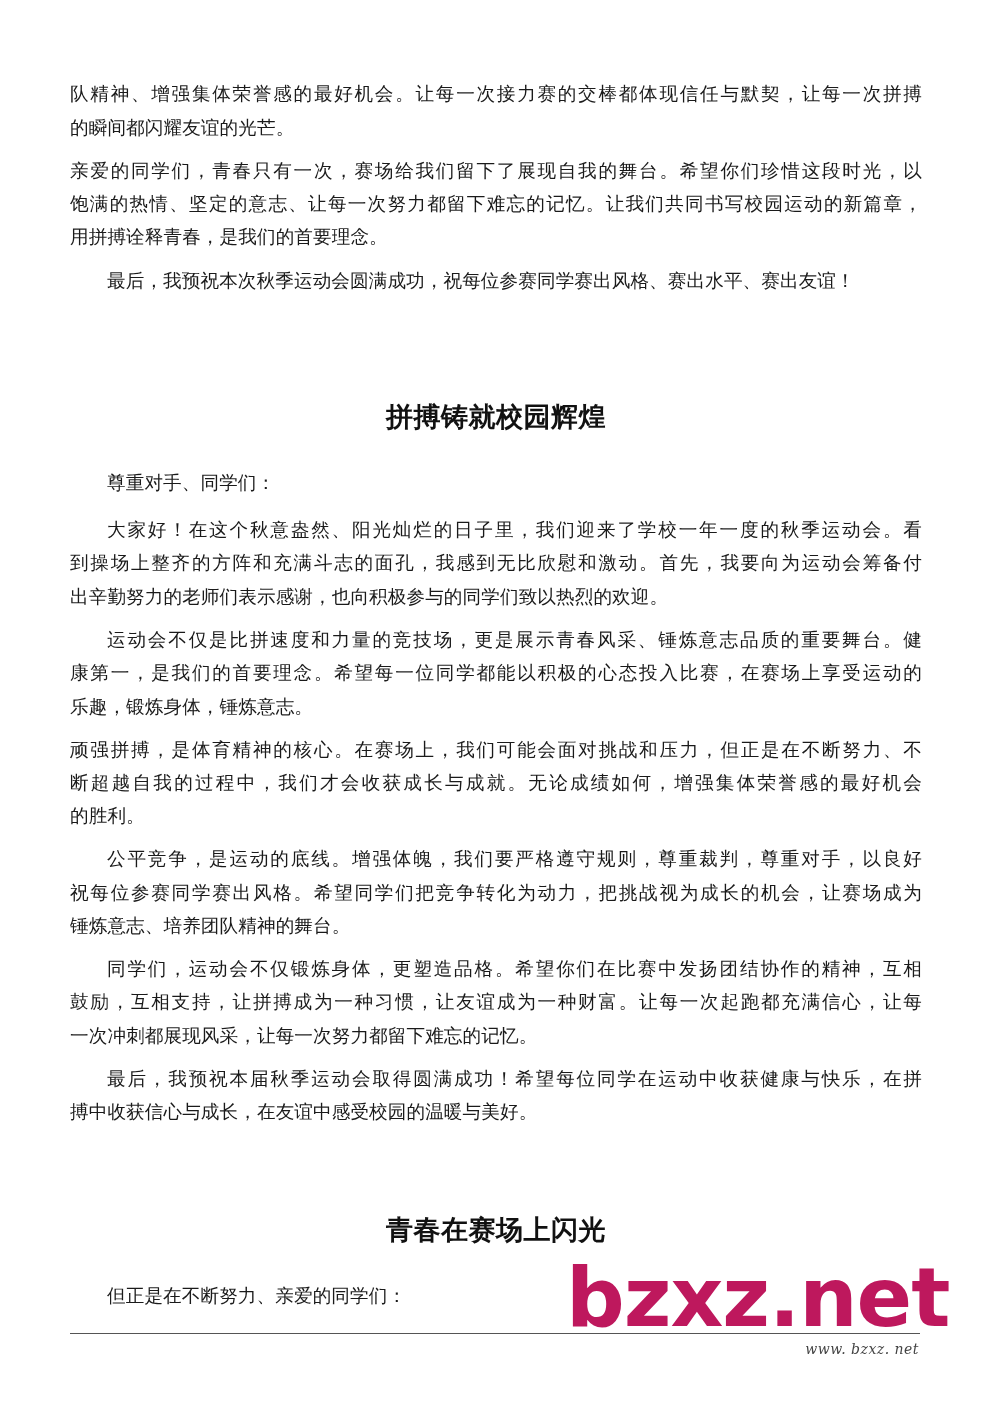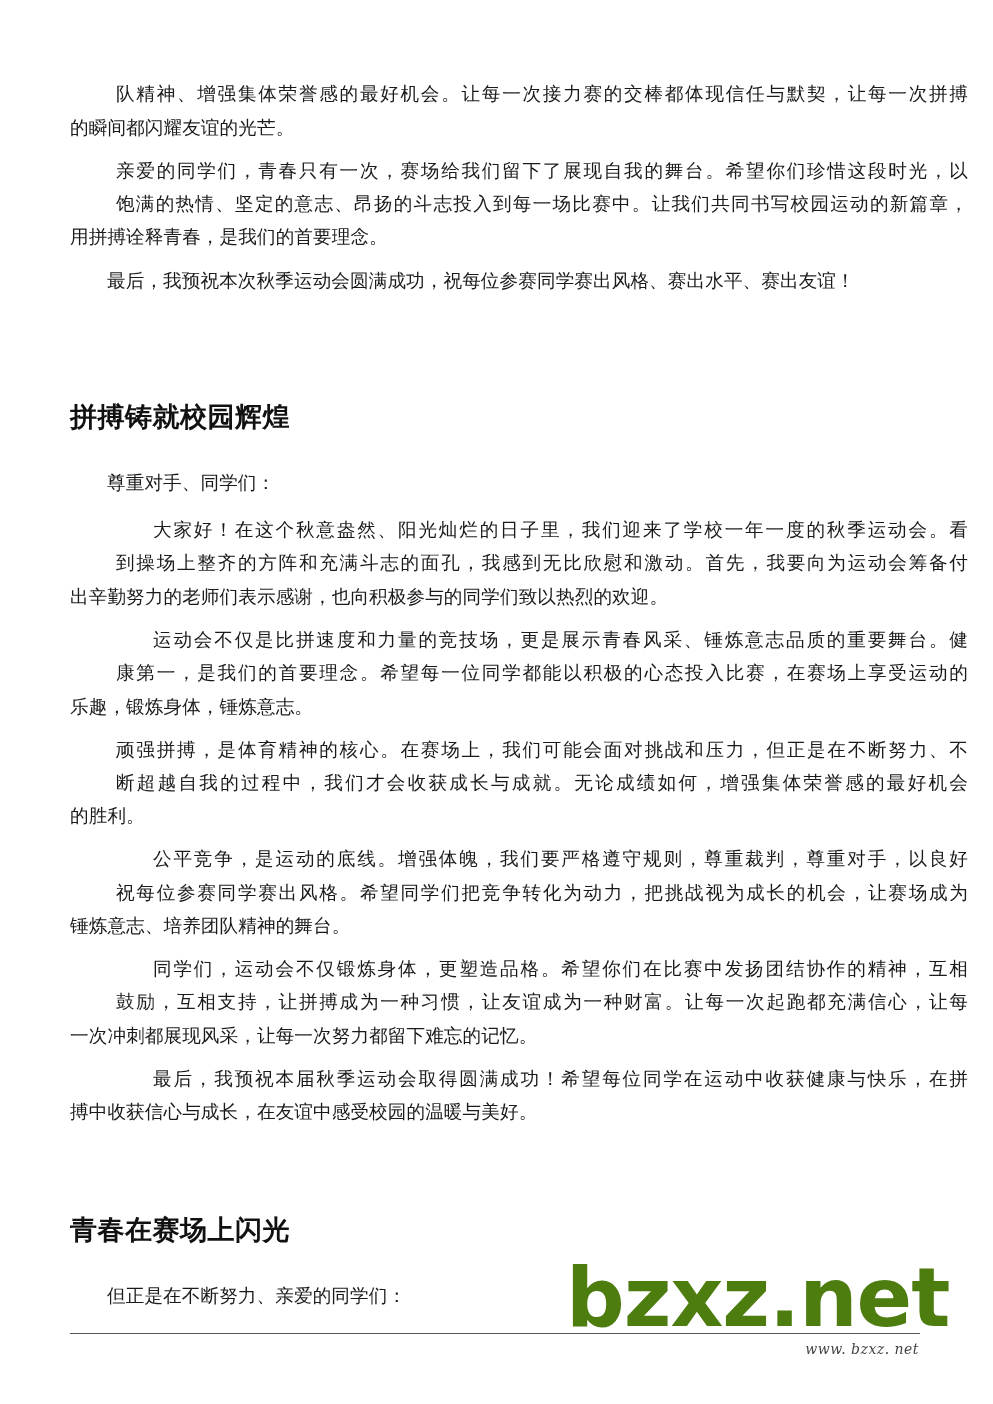--- a/index.html
+++ b/index.html
@@ -26,43 +26,43 @@
     left: 0;
     white-space: nowrap;
     font-size: 18.6px;
     line-height: 22px;
     letter-spacing: 0.1px;
   }
   .line.justify {
     width: 852px;
     text-align: justify;
     text-align-last: justify;
-    margin-left: 46px;
   }
   .indent { padding-left: 37px; }
   .title {
     position: absolute;
     left: 0;
     width: 852px;
+    text-align: center;
     font-family: "DejaVu Sans", "Liberation Sans", sans-serif;
     font-weight: bold;
     font-size: 27px;
     line-height: 34px;
     color: #111;
     letter-spacing: 0.5px;
   }
   .watermark {
     position: absolute;
     left: 566px;
     top: 1257px;
     font-family: "DejaVu Sans", "Liberation Sans", sans-serif;
     font-weight: bold;
     font-size: 82px;
     line-height: 82px;
-    color: #4d7c0f;
+    color: #be185d;
     letter-spacing: -1px;
     z-index: 0;
   }
   .footer-rule {
     position: absolute;
     left: 70px;
     top: 1333px;
     width: 850px;
     height: 1px;
     background: #555;
@@ -85,21 +85,21 @@
 
 <div class="watermark">bzxz.net</div>
 
 <div class="content-layer">
   <div class="page">
 
     <div class="line justify" style="top:83px">队精神、增强集体荣誉感的最好机会。让每一次接力赛的交棒都体现信任与默契，让每一次拼搏</div>
     <div class="line" style="top:117px">的瞬间都闪耀友谊的光芒。</div>
 
     <div class="line justify" style="top:160px">亲爱的同学们，青春只有一次，赛场给我们留下了展现自我的舞台。希望你们珍惜这段时光，以</div>
-    <div class="line justify" style="top:193px">饱满的热情、坚定的意志、昂扬的斗志投入到每一场比赛中。让我们共同书写校园运动的新篇章，</div>
+    <div class="line justify" style="top:193px">饱满的热情、坚定的意志、让每一次努力都留下难忘的记忆。让我们共同书写校园运动的新篇章，</div>
     <div class="line" style="top:226px">用拼搏诠释青春，是我们的首要理念。</div>
 
     <div class="line indent" style="top:270px">最后，我预祝本次秋季运动会圆满成功，祝每位参赛同学赛出风格、赛出水平、赛出友谊！</div>
 
     <div class="title" style="top:400px">拼搏铸就校园辉煌</div>
 
     <div class="line indent" style="top:472px">尊重对手、同学们：</div>
 
     <div class="line justify indent" style="top:519px; width:815px">大家好！在这个秋意盎然、阳光灿烂的日子里，我们迎来了学校一年一度的秋季运动会。看</div>
     <div class="line justify" style="top:552px">到操场上整齐的方阵和充满斗志的面孔，我感到无比欣慰和激动。首先，我要向为运动会筹备付</div>

